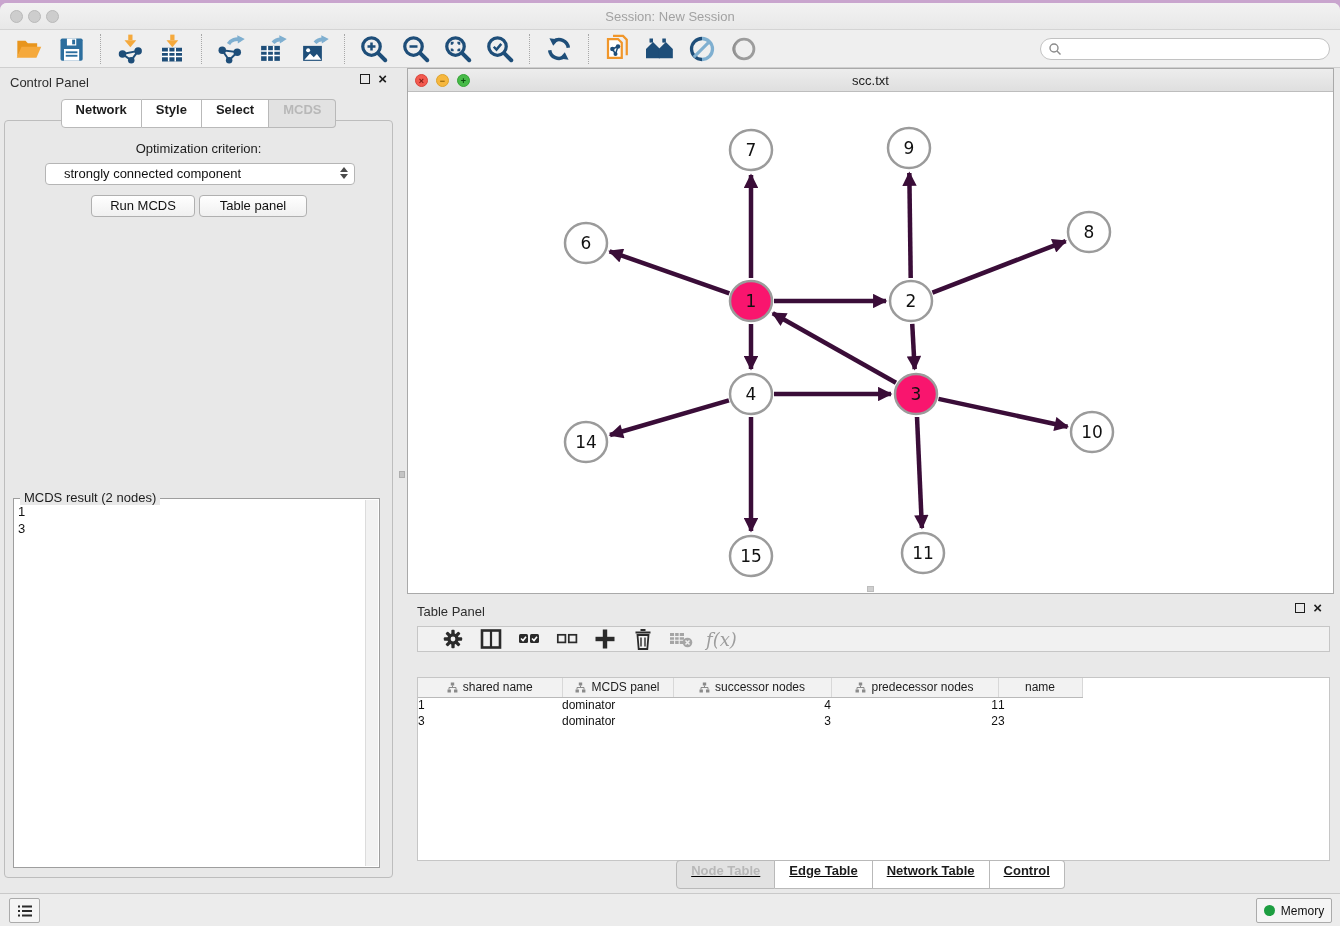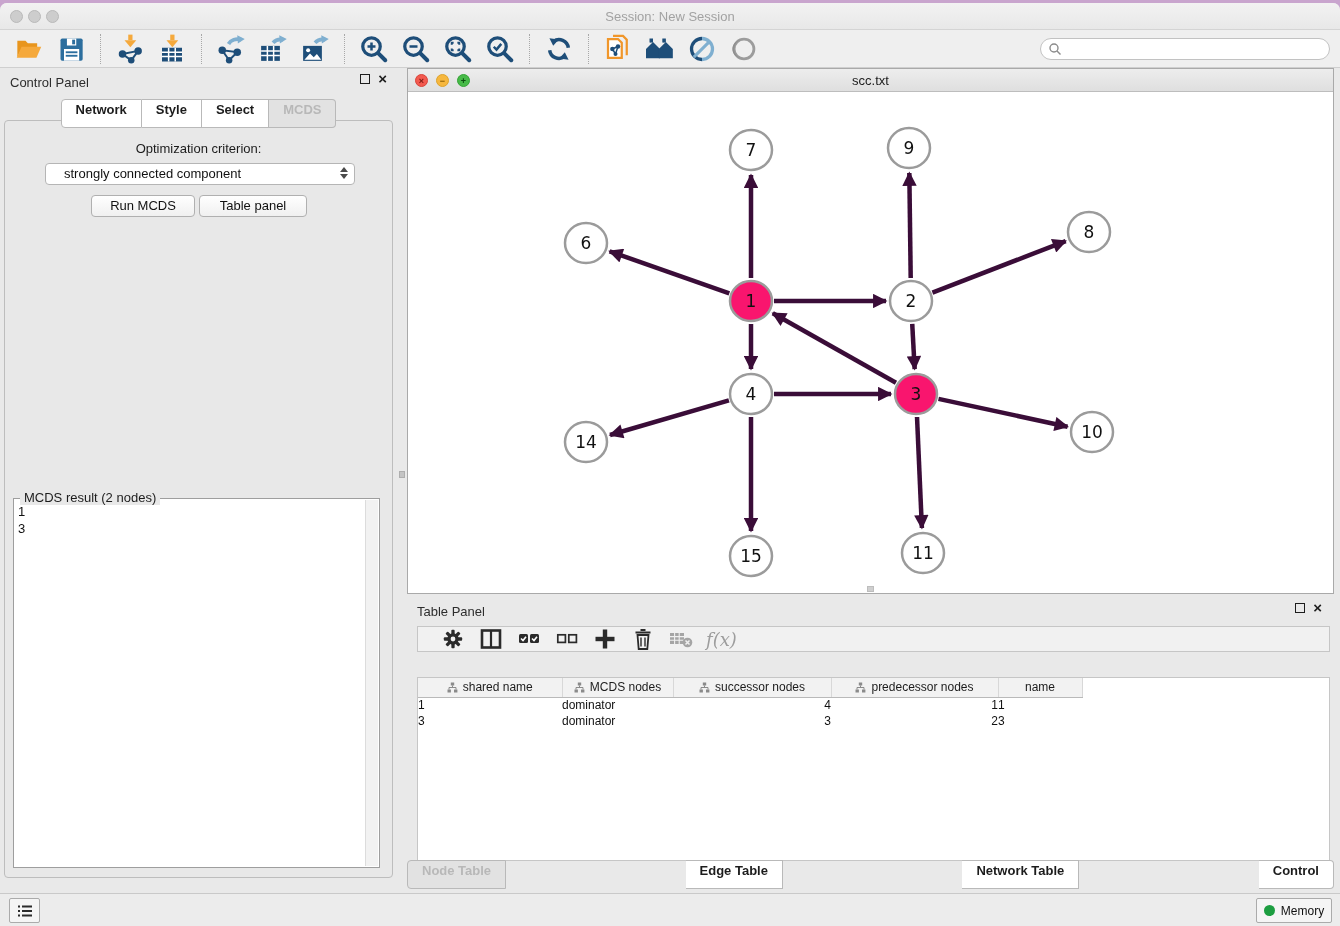--- a/index.html
+++ b/index.html
@@ -69,21 +69,21 @@
   .tp-table { position:absolute; left:10px; right:4px; top:80px; bottom:35px; background:#fff; border:1px solid #c6c6c6; overflow:hidden; }
   table.grid { border-collapse:collapse; table-layout:fixed; font-size:12px; }
   table.grid th { height:19px; background:#f2f2f2; border-right:1px solid #d8d8d8; border-bottom:1px solid #b9b9b9; font-weight:normal; color:#1c1c1c; }
   .th-inner { display:flex; align-items:center; justify-content:center; gap:5px; }
   table.grid td { height:16px; padding:0; color:#111; white-space:nowrap; overflow:hidden; }
   td.al { text-align:left; padding-left:8px; }
   td.al2 { text-align:left; padding-left:4px; }
   td.ar { text-align:right; padding-right:14px; }
   td.ar2 { text-align:right; padding-right:10px; }
 
-  .tp-tabs { position:absolute; left:0; right:0; bottom:7px; display:flex; justify-content:space-between; }
+  .tp-tabs { position:absolute; left:0; right:0; bottom:7px; display:flex; justify-content:center;text-decoration:underline; }
 
   
   .statusbar { position:absolute; left:0; right:0; bottom:0; height:33px; background:#ececec; border-top:1px solid #c9c9c9; }
   .sb-btn { position:absolute; top:4px; height:25px; background:#f5f5f5; border:1px solid #ababab; border-radius:2px; display:flex; align-items:center; justify-content:center; }
   .mem-dot { width:11px; height:11px; border-radius:50%; background:#1d9e41; margin-right:6px; }
   .mem-label { font-size:12px; color:#111; }
 </style>
 </head>
 <body>
 
@@ -449,21 +449,21 @@
                 </span>
               </th>
               <th>
                 <span class="th-inner">
                   <svg width="11" height="11" viewBox="0 0 11 11">
                     <rect x="3.8" y="0.5" width="3.4" height="3" fill="#8a8a8a"></rect>
                     <path d="M5.5 3.5v2M2 7.5v-2h7v2" stroke="#8a8a8a" fill="none" stroke-width="1"></path>
                     <rect x="0.5" y="7.5" width="3.4" height="3" fill="#8a8a8a"></rect>
                     <rect x="7" y="7.5" width="3.4" height="3" fill="#8a8a8a"></rect>
                   </svg>
-                  <span>MCDS nodes</span>
+                  <span>MCDS panel</span>
                 </span>
               </th>
               <th>
                 <span class="th-inner">
                   <svg width="11" height="11" viewBox="0 0 11 11">
                     <rect x="3.8" y="0.5" width="3.4" height="3" fill="#8a8a8a"></rect>
                     <path d="M5.5 3.5v2M2 7.5v-2h7v2" stroke="#8a8a8a" fill="none" stroke-width="1"></path>
                     <rect x="0.5" y="7.5" width="3.4" height="3" fill="#8a8a8a"></rect>
                     <rect x="7" y="7.5" width="3.4" height="3" fill="#8a8a8a"></rect>
                   </svg>

